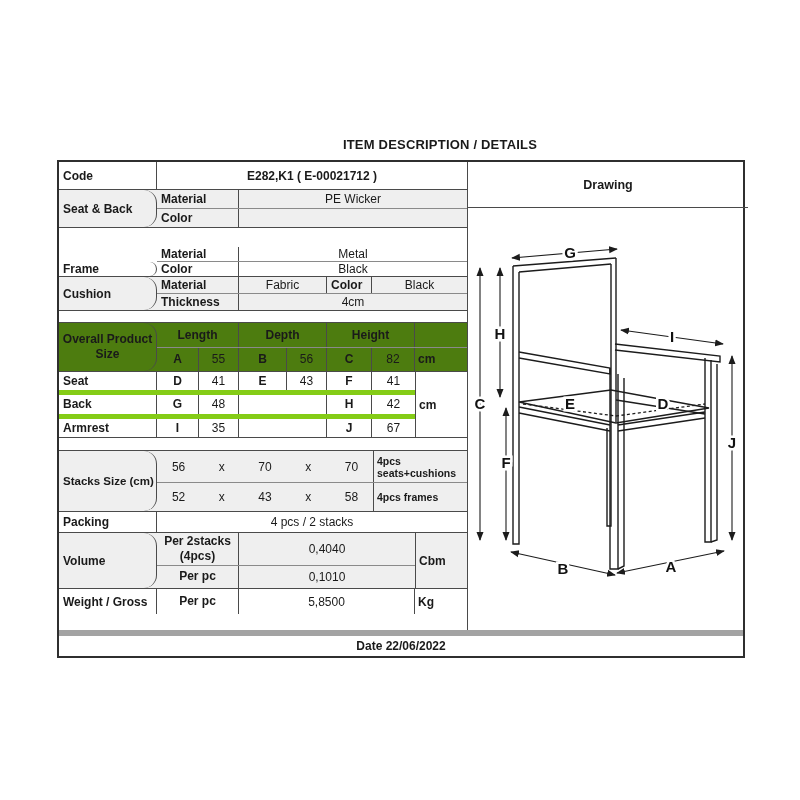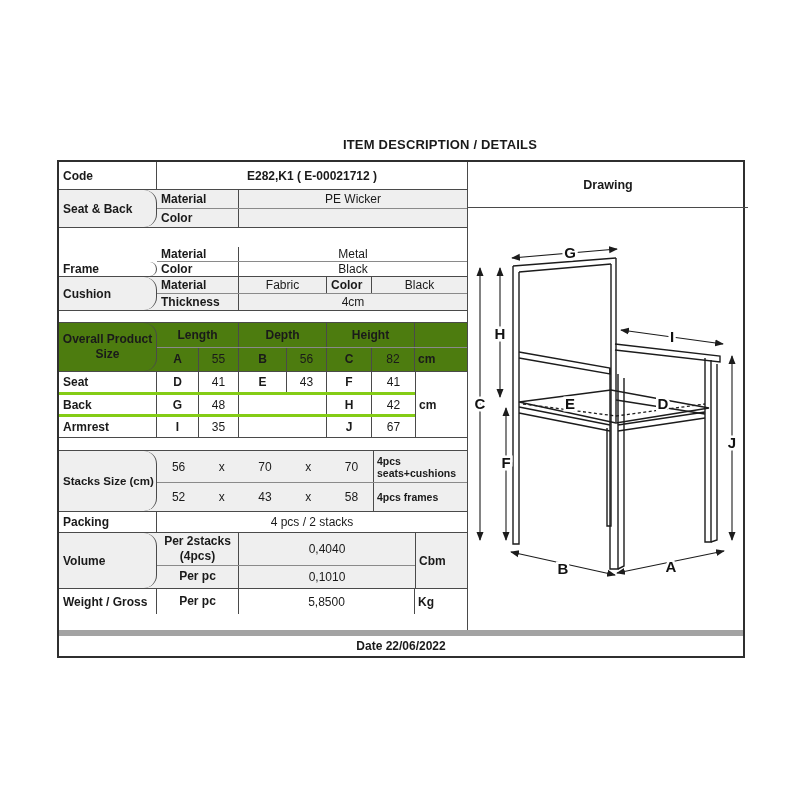--- a/index.html
+++ b/index.html
@@ -37,21 +37,21 @@
   .w43{width:43px;flex:0 0 43px;}
   .w52{width:52px;flex:0 0 52px;}
   .w176{width:176px;flex:0 0 176px;}
   .w217{width:217px;flex:0 0 217px;}
   .w93{width:93px;flex:0 0 93px;}
   .w356{width:356px;flex:0 0 356px;}
   .w258{width:258px;flex:0 0 258px;}
   .secbody{display:flex;flex-direction:column;flex:1 1 auto;}
   .srow{display:flex;flex:1 1 auto;box-sizing:border-box;}
   .secbody .srow:not(:last-child){border-bottom:1px solid #8a8a8a;}
-  .sizeblock .srow:not(:last-child){border-bottom:3px solid #84cc16;}
+  .sizeblock .srow:not(:last-child){border-bottom:5px solid #84cc16;}
   .graybg{background:#efefef;}
   .yellowbg{background:#4d7c0f;}
   .gap{height:11px;border-bottom:1px solid #4a4a4a;flex:0 0 auto;}
   .gap2{height:12px;border-bottom:1px solid #4a4a4a;flex:0 0 auto;}
   .seclab{display:flex;align-items:center;border-right:1px solid #4a4a4a;box-sizing:border-box;font-weight:bold;font-size:12px;border-radius:13px;}
   .seclab.left{justify-content:flex-start;padding-left:4px;}
   .seclab.center{justify-content:center;text-align:center;line-height:1.25;}
   .stackvals{display:flex;align-items:center;border-right:1px solid #4a4a4a;box-sizing:border-box;}
   .stackvals span{flex:1 1 0;text-align:center;font-size:12px;}
   .note{font-size:10.5px;font-weight:bold;justify-content:flex-start;text-align:left;padding-left:3px;line-height:1.15;}

